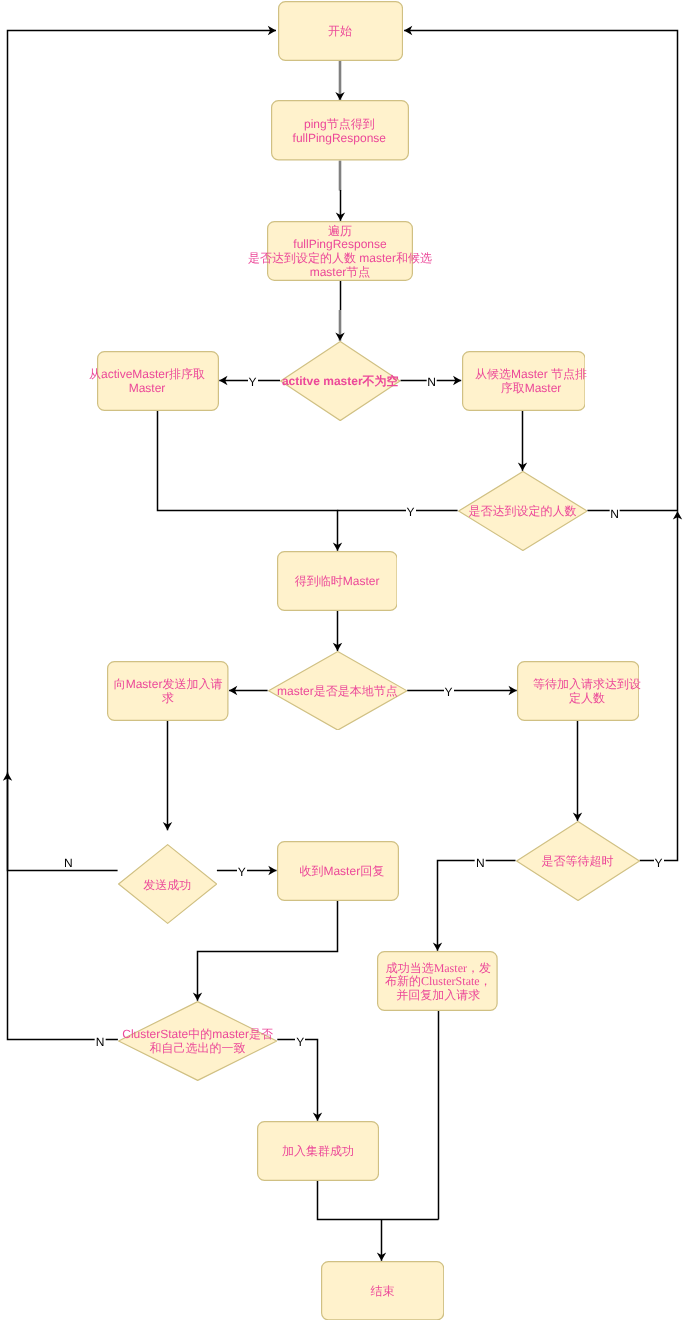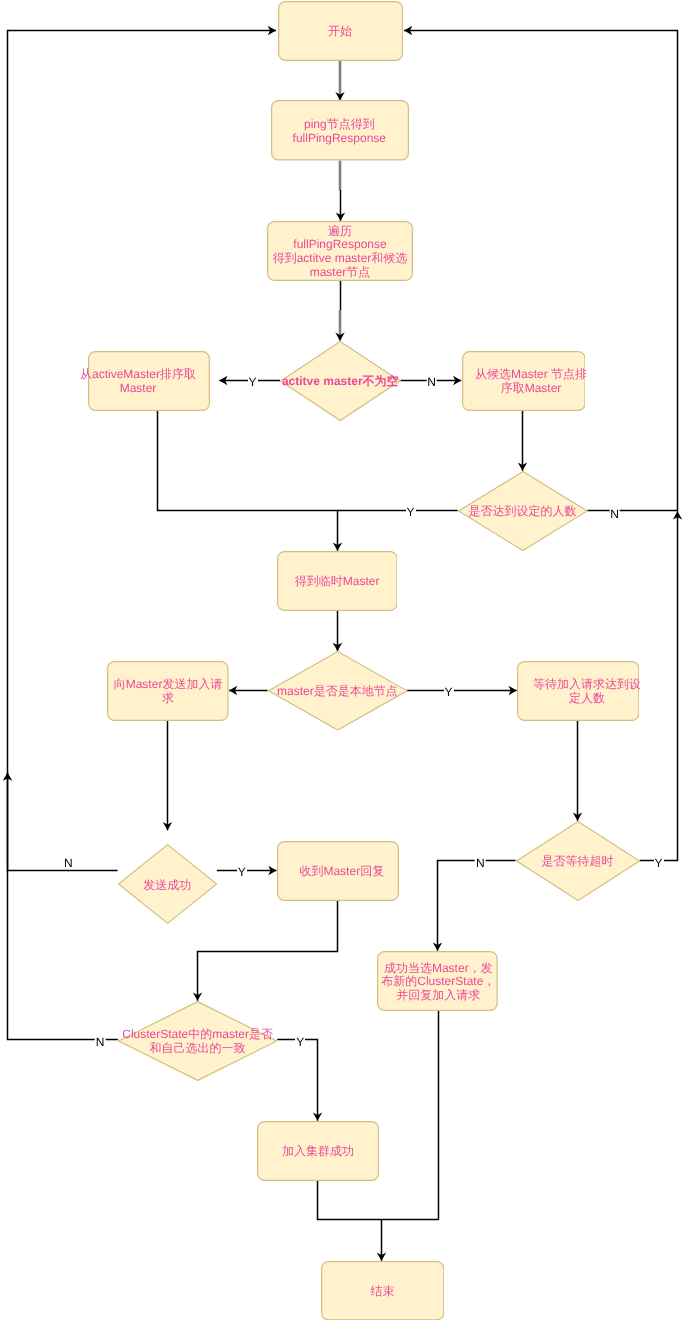--- a/index.html
+++ b/index.html
@@ -142,33 +142,33 @@
           <div class="node-label-line">fullPingResponse</div>
         </div>
       </div>
       <div class="node" style="left: 267px; top: 220.5px; width: 146px; height: 60px;">
         <svg width="146" height="60" viewBox="0 0 146 60" style="position: absolute; left: 0px; top: 0px;">
           <rect x="0.6" y="0.6" width="144.8" height="58.8" rx="6.8" ry="6.8" fill="#fff2cc" stroke="#d0c083" stroke-width="1.2" stroke-linejoin="round"></rect>
         </svg>
         <div class="node-label">
           <div class="node-label-line">遍历</div>
           <div class="node-label-line">fullPingResponse</div>
-          <div class="node-label-line">得到actitve master和候选</div>
+          <div class="node-label-line">是否达到设定的人数 master和候选</div>
           <div class="node-label-line">master节点</div>
         </div>
       </div>
       <div class="node" style="left: 280px; top: 340.5px; width: 120.5px; height: 80.2px; font-weight: bold;">
         <svg width="120.5" height="80.2" viewBox="0 0 120.5 80.2" style="position: absolute; left: 0px; top: 0px;">
           <path d="M 60.25 0.6 L 119.9 40.1 L 60.25 79.60000000000001 L 0.6 40.1 Z" fill="#fff2cc" stroke="#d0c083" stroke-width="1.2" stroke-linejoin="round"></path>
         </svg>
         <div class="node-label">
           <div class="node-label-line">actitve master不为空</div>
         </div>
       </div>
-      <div class="node" style="left: 88px; top: 350.5px; width: 100px; height: 60px;">
+      <div class="node" style="left: 97px; top: 350.5px; width: 100px; height: 60px;">
         <svg width="122" height="60" viewBox="0 0 122 60" style="position: absolute; left: 0px; top: 0px;">
           <rect x="0.6" y="0.6" width="120.8" height="58.8" rx="6.8" ry="6.8" fill="#fff2cc" stroke="#d0c083" stroke-width="1.2" stroke-linejoin="round"></rect>
         </svg>
         <div class="node-label">
           <div class="node-label-line">从activeMaster排序取</div>
           <div class="node-label-line">Master</div>
         </div>
       </div>
       <div class="node" style="left: 461.5px; top: 350.5px; width: 139px; height: 60px;">
         <svg width="123.6" height="60" viewBox="0 0 123.6 60" style="position: absolute; left: 0px; top: 0px;">
@@ -238,21 +238,21 @@
         </div>
       </div>
       <div class="node" style="left: 515.5px; top: 820.5px; width: 124.1px; height: 80px;">
         <svg width="124.1" height="80" viewBox="0 0 124.1 80" style="position: absolute; left: 0px; top: 0px;">
           <path d="M 62.05 0.6 L 123.5 40 L 62.05 79.4 L 0.6 40 Z" fill="#fff2cc" stroke="#d0c083" stroke-width="1.2" stroke-linejoin="round"></path>
         </svg>
         <div class="node-label">
           <div class="node-label-line">是否等待超时</div>
         </div>
       </div>
-      <div class="node" style="left: 377.3px; top: 950.5px; width: 122px; height: 60px;">
+      <div class="node" style="left: 377.3px; top: 950.5px; width: 122px; height: 60px; font-family: Liberation Serif, serif;">
         <svg width="120.7" height="60" viewBox="0 0 120.7 60" style="position: absolute; left: 0px; top: 0px;">
           <rect x="0.6" y="0.6" width="119.5" height="58.8" rx="6.8" ry="6.8" fill="#fff2cc" stroke="#d0c083" stroke-width="1.2" stroke-linejoin="round"></rect>
         </svg>
         <div class="node-label">
           <div class="node-label-line">成功当选Master，发</div>
           <div class="node-label-line">布新的ClusterState，</div>
           <div class="node-label-line">并回复加入请求</div>
         </div>
       </div>
       <div class="node" style="left: 117.9px; top: 1000.5px; width: 159.4px; height: 80px;">

